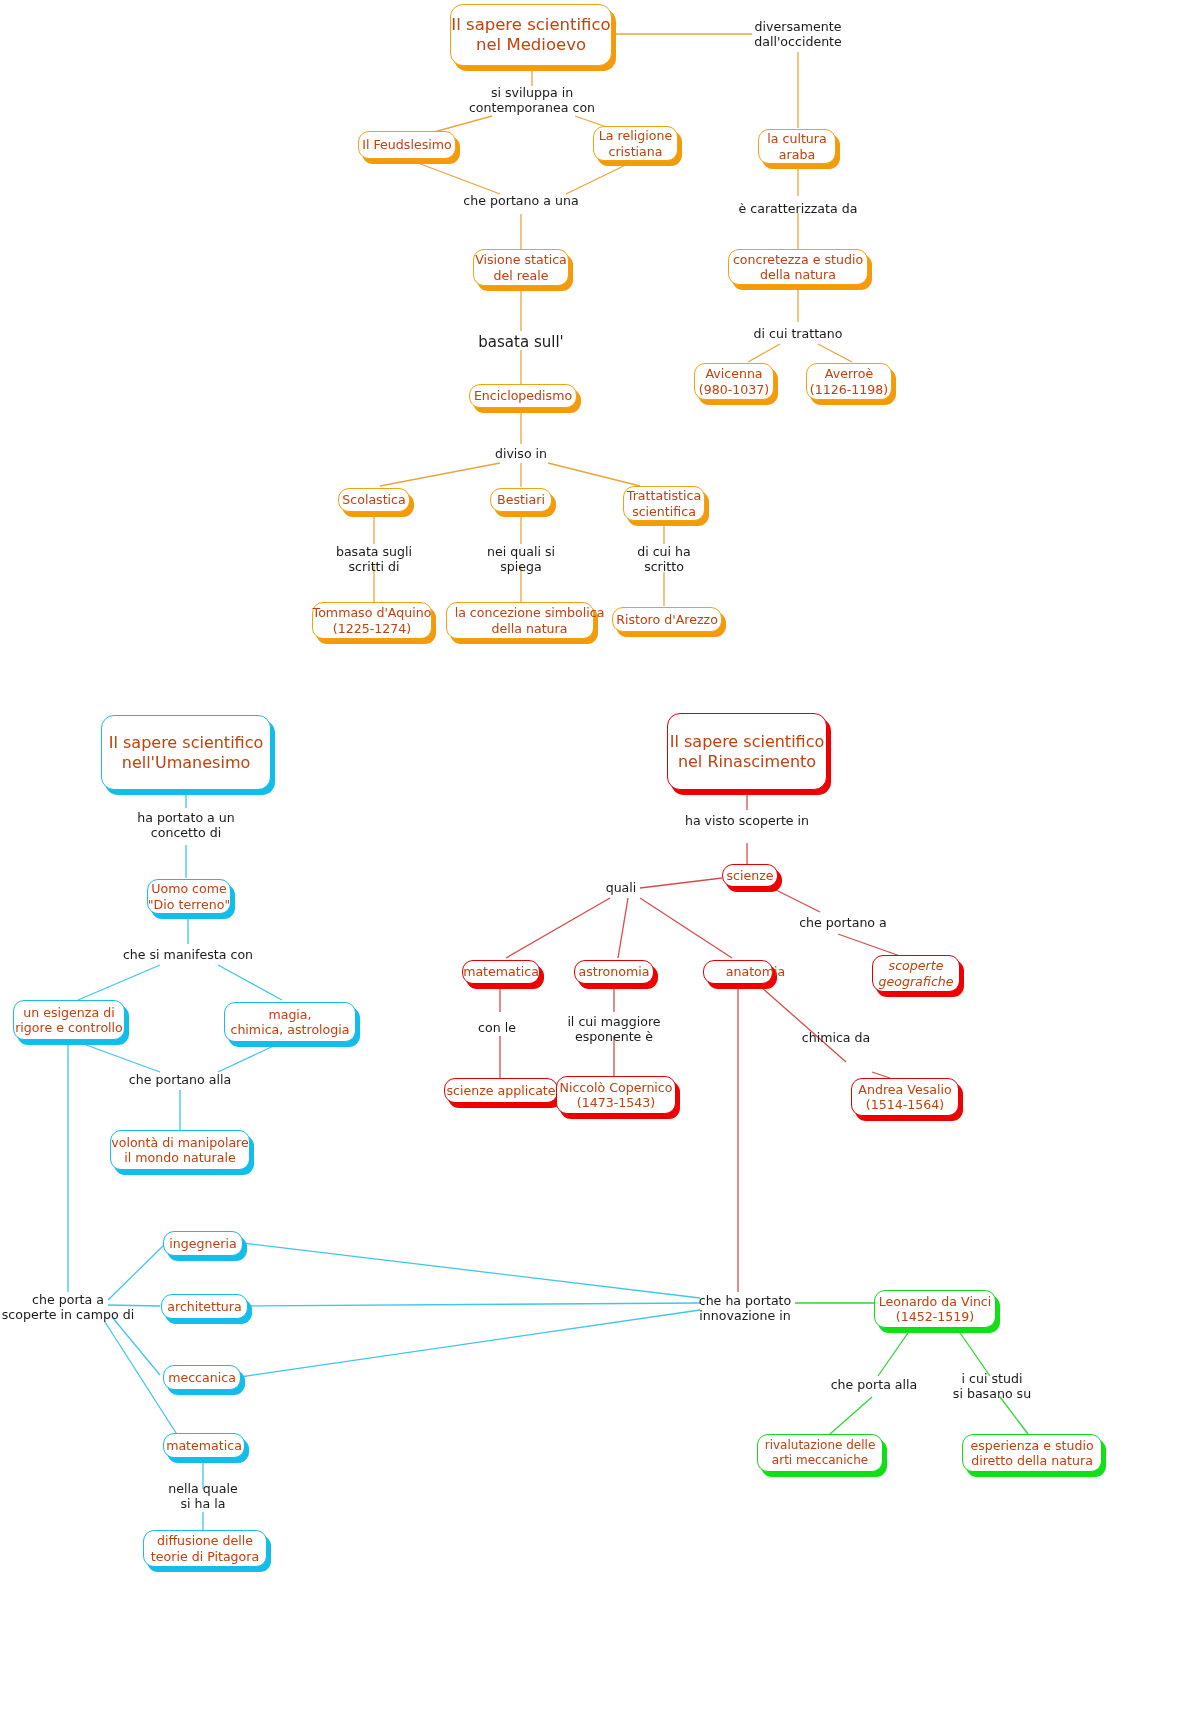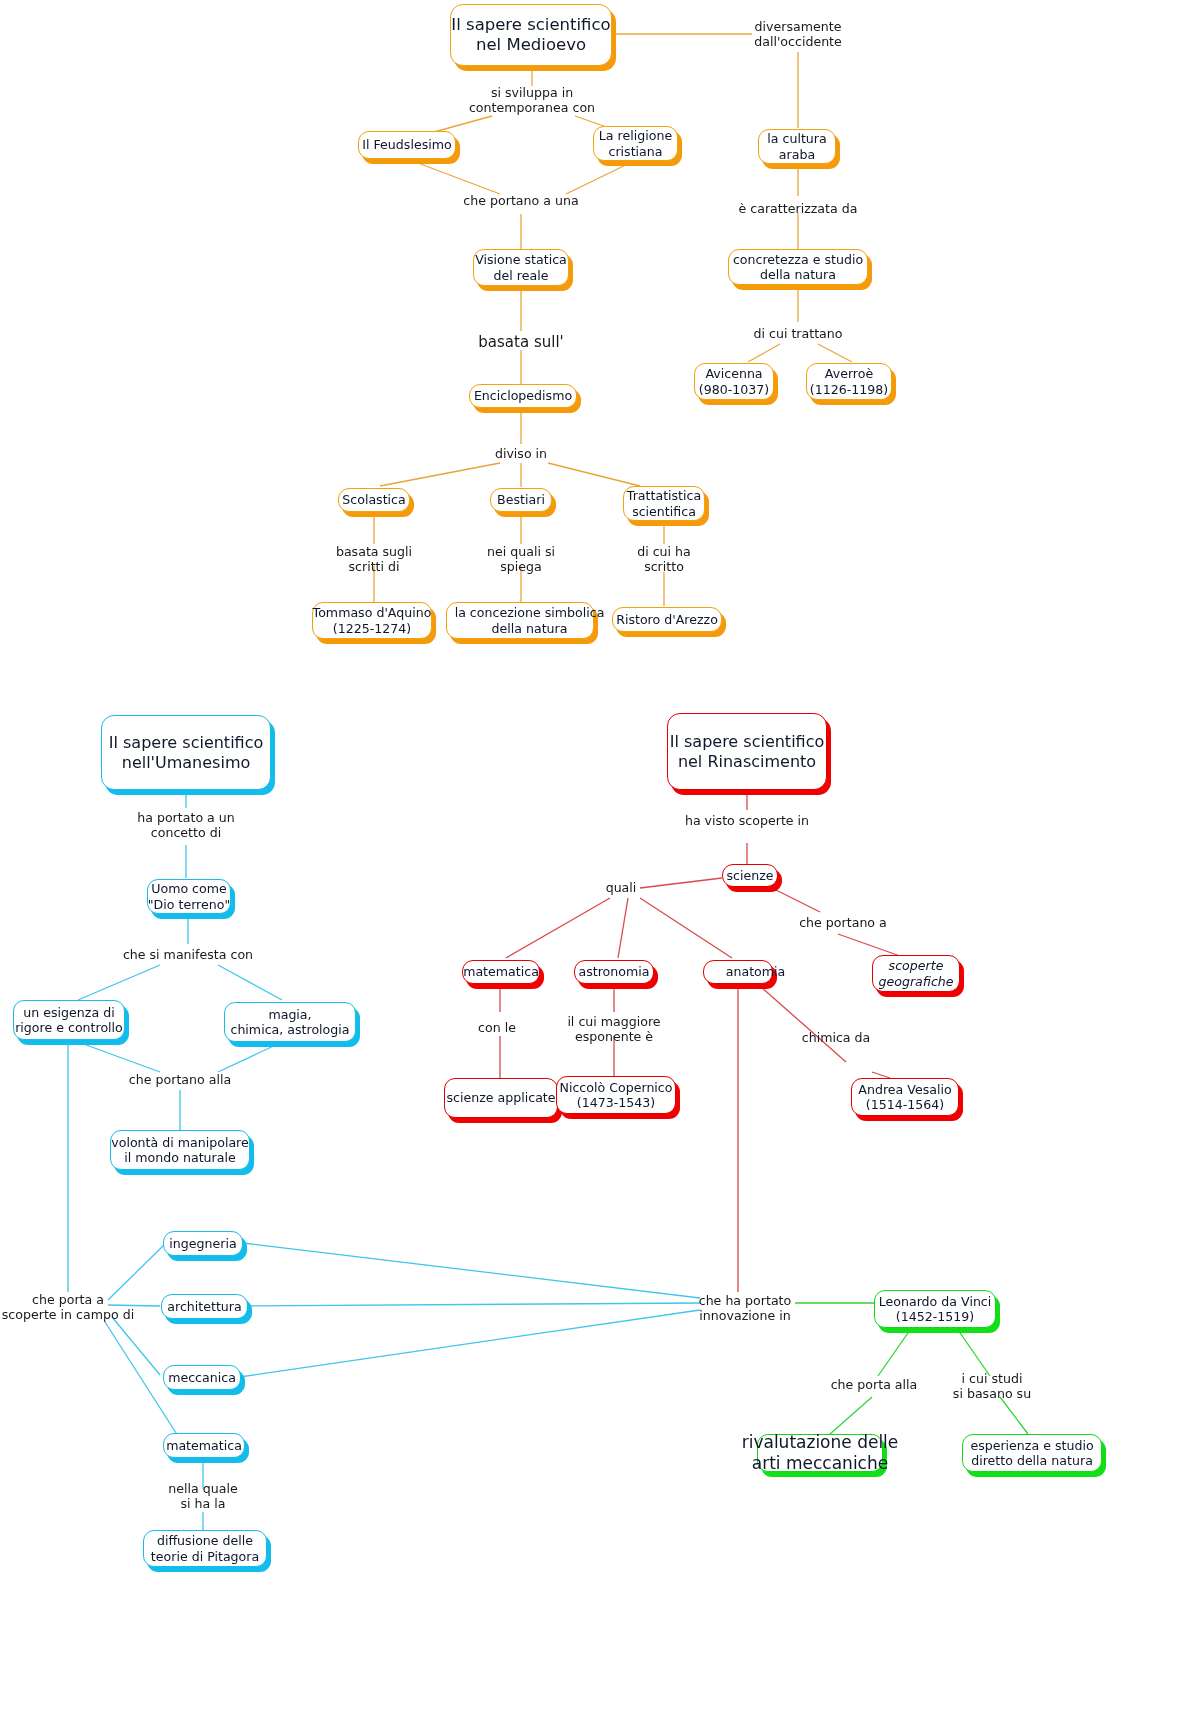--- a/index.html
+++ b/index.html
@@ -3,21 +3,21 @@
 <meta charset="utf-8">
 <style>
   html,body{margin:0;padding:0;background:#ffffff;}
   body{width:1198px;height:1719px;position:relative;overflow:hidden;
        font-family:"DejaVu Sans","Liberation Sans",sans-serif;}
   #stage{position:absolute;left:0;top:0;width:1198px;height:1719px;}
   svg#links{position:absolute;left:0;top:0;width:1198px;height:1719px;pointer-events:none;}
   .node{position:absolute;box-sizing:border-box;background:#ffffff;
         border-style:solid;border-width:1.6px;border-radius:11px;
         display:flex;align-items:center;justify-content:center;text-align:center;
-        line-height:1.22;color:#0f172a;padding:5px 9px;white-space:pre;}
+        line-height:1.22;color:#c2410c;padding:5px 9px;white-space:pre;}
   .node.big{border-radius:13px;}
   .lbl{position:absolute;color:#1a1a1a;text-align:center;white-space:pre;
        line-height:1.22;transform:translateX(-50%);}
   
   .c-orange{border-color:#F2A20C;box-shadow:4px 5px 0 0 #F59A0B;}
   .c-cyan{border-color:#17BCE8;box-shadow:4px 5px 0 0 #12BDEB;}
   .c-red{border-color:#E00000;box-shadow:4px 5px 0 0 #F00000;}
   .c-green{border-color:#12D916;box-shadow:4px 5px 0 0 #11E016;}
 </style>
 </head>
@@ -229,38 +229,38 @@
   <div class="node c-red" style="left:872px;top:955px;width:88px;height:37px;font-size:12.6px;font-style:italic;">scoperte
 geografiche</div>
 
   <div class="lbl" style="left:497px;top:1020px;width:140px;font-size:12.6px;">con le</div>
 
   <div class="lbl" style="left:614px;top:1014px;width:180px;font-size:12.6px;">il cui maggiore
 esponente è</div>
 
   <div class="lbl" style="left:836px;top:1030px;width:160px;font-size:12.6px;">chimica da</div>
 
-  <div class="node c-red" style="left:444px;top:1078px;width:114px;height:40px;font-size:12.6px;">scienze applicate</div>
+  <div class="node c-red" style="left:444px;top:1078px;width:114px;height:25px;font-size:12.6px;">scienze applicate</div>
 
   <div class="node c-red" style="left:556px;top:1076px;width:120px;height:38px;font-size:12.6px;">Niccolò Copernico
 (1473-1543)</div>
 
   <div class="node c-red" style="left:851px;top:1078px;width:108px;height:38px;font-size:12.6px;">Andrea Vesalio
 (1514-1564)</div>
 
   <div class="lbl" style="left:745px;top:1293px;width:200px;font-size:12.6px;">che ha portato
 innovazione in</div>
 
   <div class="node c-green" style="left:874px;top:1290px;width:122px;height:38px;font-size:12.6px;">Leonardo da Vinci
 (1452-1519)</div>
 
   <div class="lbl" style="left:874px;top:1377px;width:180px;font-size:12.6px;">che porta alla</div>
 
   <div class="lbl" style="left:992px;top:1371px;width:160px;font-size:12.6px;">i cui studi
 si basano su</div>
 
-  <div class="node c-green" style="left:757px;top:1434px;width:126px;height:38px;font-size:17px;">rivalutazione delle
+  <div class="node c-green" style="left:757px;top:1434px;width:126px;height:38px;font-size:12px;">rivalutazione delle
 arti meccaniche</div>
 
   <div class="node c-green" style="left:962px;top:1434px;width:140px;height:38px;font-size:12.6px;">esperienza e studio
 diretto della natura</div>
 
 </div>
 
 </body></html>

